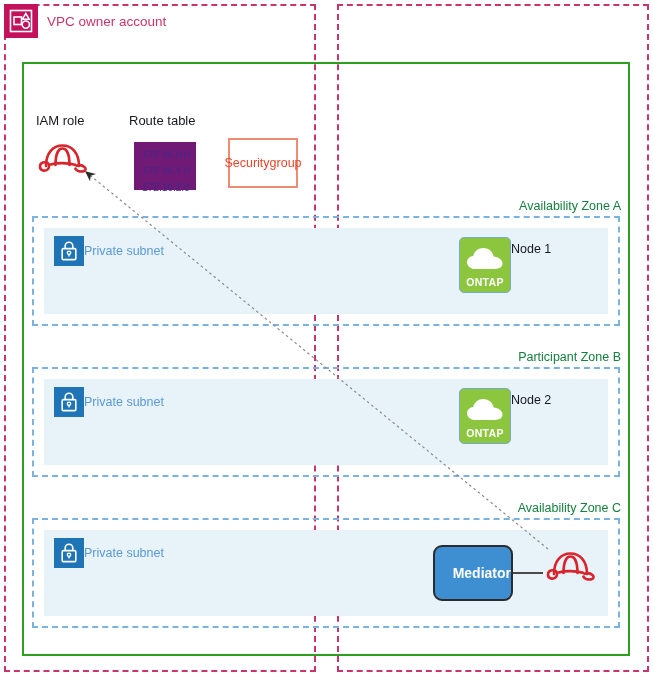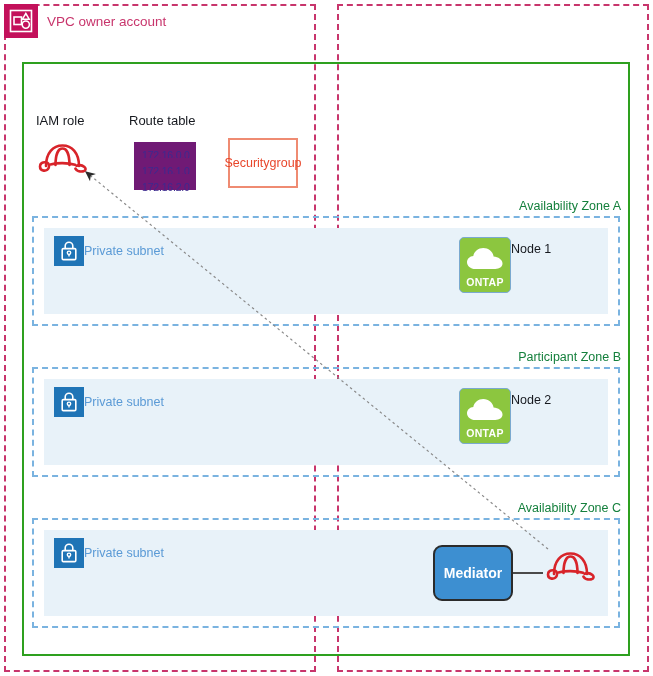--- a/index.html
+++ b/index.html
@@ -211,21 +211,21 @@
   .mediator {
     position: absolute;
     left: 433px; top: 545px;
     width: 80px; height: 56px;
     background: #3d8fd1;
     border: 2px solid #2b2b2b;
     border-radius: 9px;
     box-sizing: border-box;
     display: flex;
     align-items: center;
-    justify-content: center;
+    justify-content: flex-end;
     color: #ffffff;
     font-size: 14px;
     font-weight: bold;
   }
   .mediator-connector {
     position: absolute;
     left: 513px; top: 572px;
     width: 30px; height: 2px;
     background: #4a4a4a;
   }

